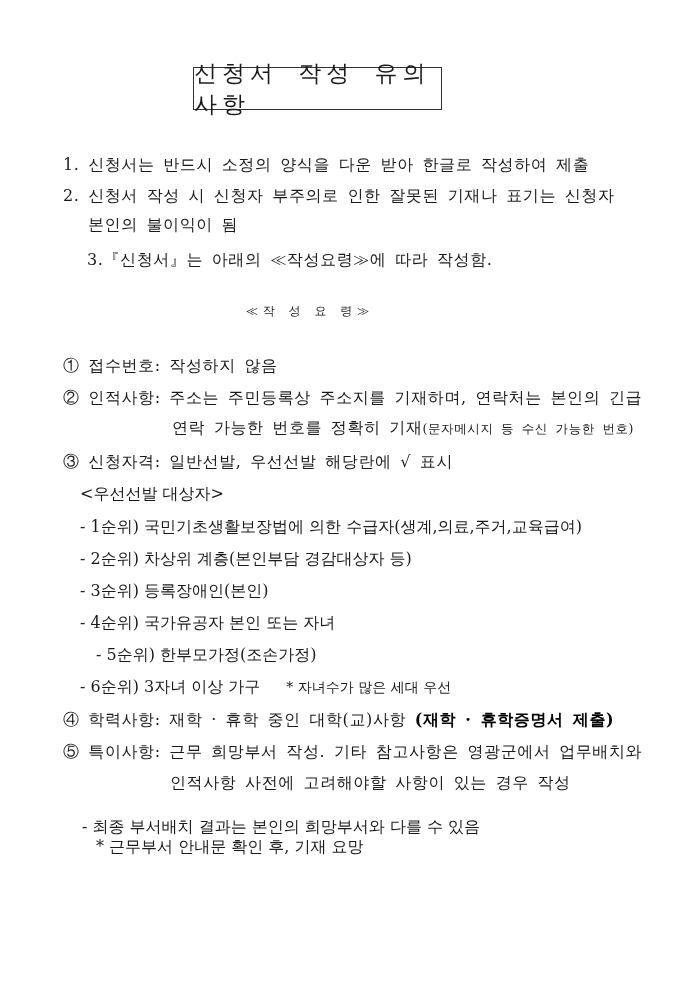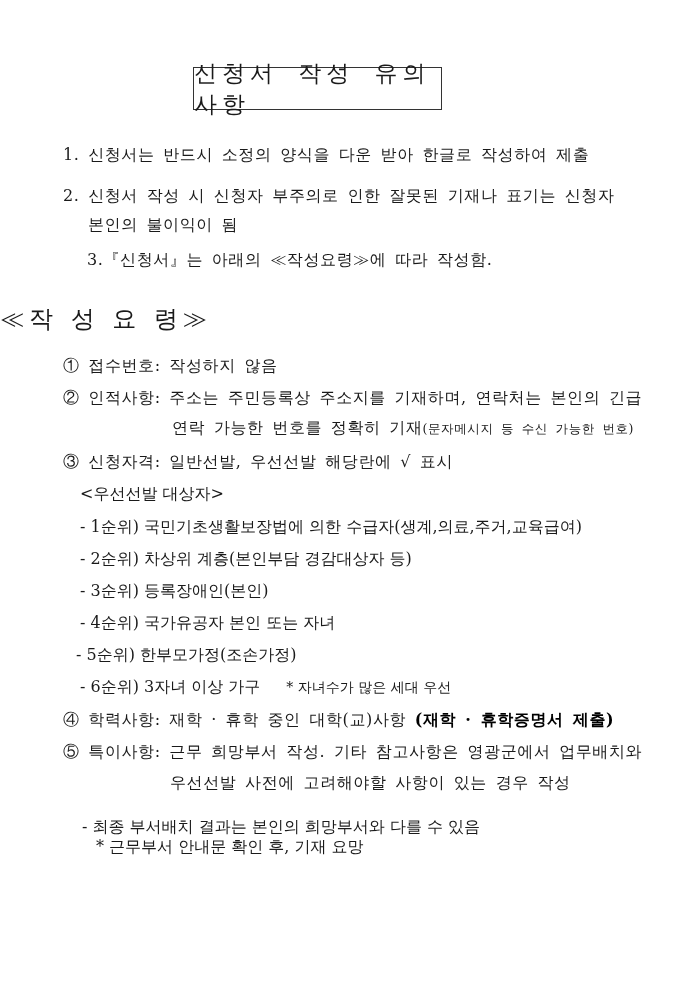--- a/index.html
+++ b/index.html
@@ -37,31 +37,32 @@
       line-height: 20px;
     }
     .wide { letter-spacing: 0.6px; word-spacing: 3px; }
     .b { font-weight: normal; }
     .blue { color: #000000; font-weight: bold; }
     .section-head {
       position: absolute;
       top: 303px;
       left: 0;
       width: 620px;
-      font-size: 24px;
+      text-align: center;
+      font-size: 12px;
       letter-spacing: 5px;
     }
     .sm { font-size: 12.5px; }
   </style>
 </head>
 <body>
 
 <div class="title-box">신청서 작성 유의사항</div>
 
-<div class="line wide" style="left:63px; top:145px;">1. 신청서는 반드시 소정의 양식을 다운 받아 한글로 작성하여 제출</div>
+<div class="line wide" style="left:63px; top:155px;">1. 신청서는 반드시 소정의 양식을 다운 받아 한글로 작성하여 제출</div>
 
 <div class="line wide" style="left:63px; top:186px;">
   <span>2. 신청서 작성 시 신청자 부주의로 인한 잘못된 기재나 표기는 </span><span class="b">신청자</span>
 </div>
 <div class="line wide" style="left:88px; top:215px;">
   <span class="b">본인의 불이익</span><span>이 됨</span>
 </div>
 
 <div class="line wide" style="left:63px; top:250px;margin-left:24px;">
   <span>3.『신청서』는 아래의 ≪</span><span class="b">작성요령</span><span>≫에 따라 작성함.</span>
@@ -77,26 +78,26 @@
 </div>
 
 <div class="line wide" style="left:63px; top:452px;">③ 신청자격: 일반선발, 우선선발 해당란에 √ 표시</div>
 
 <div class="line b" style="left:80px; top:484px;">&lt;우선선발 대상자&gt;</div>
 
 <div class="line" style="left:80px; top:517px;">- 1순위) 국민기초생활보장법에 의한 수급자(생계,의료,주거,교육급여)</div>
 <div class="line" style="left:80px; top:549px;">- 2순위) 차상위 계층(본인부담 경감대상자 등)</div>
 <div class="line" style="left:80px; top:581px;">- 3순위) 등록장애인(본인)</div>
 <div class="line" style="left:80px; top:613px;text-align:right;">- 4순위) 국가유공자 본인 또는 자녀</div>
-<div class="line" style="left:76px; top:645px;">- 5순위) 한부모가정(조손가정)</div>
+<div class="line" style="left:96px; top:645px;">- 5순위) 한부모가정(조손가정)</div>
 <div class="line" style="left:80px; top:677px;">
   <span>- 6순위) 3자녀 이상 가구</span><span class="b" style="margin-left:26px; font-size:14px;">* 자녀수가 많은 세대 우선</span>
 </div>
 
 <div class="line wide" style="left:63px; top:710px;">
   <span>④ 학력사항: 재학 · 휴학 중인 대학(교)사항 </span><span class="blue">(재학 · 휴학증명서 제출)</span>
 </div>
 
 <div class="line wide" style="left:63px; top:742px;">⑤ 특이사항: 근무 희망부서 작성. 기타 참고사항은 영광군에서 업무배치와</div>
-<div class="line wide" style="left:170px; top:773px;">우선선발 사전에 고려해야할 사항이 있는 경우 작성</div>
+<div class="line wide" style="left:170px; top:773px;">인적사항 사전에 고려해야할 사항이 있는 경우 작성</div>
 
 <div class="line b" style="left:82px; top:806px;margin-top:11px;">- 최종 부서배치 결과는 본인의 희망부서와 다를 수 있음</div>
 <div class="line" style="left:96px; top:837px;">* 근무부서 안내문 확인 후, 기재 요망</div>
 
 </body></html>

